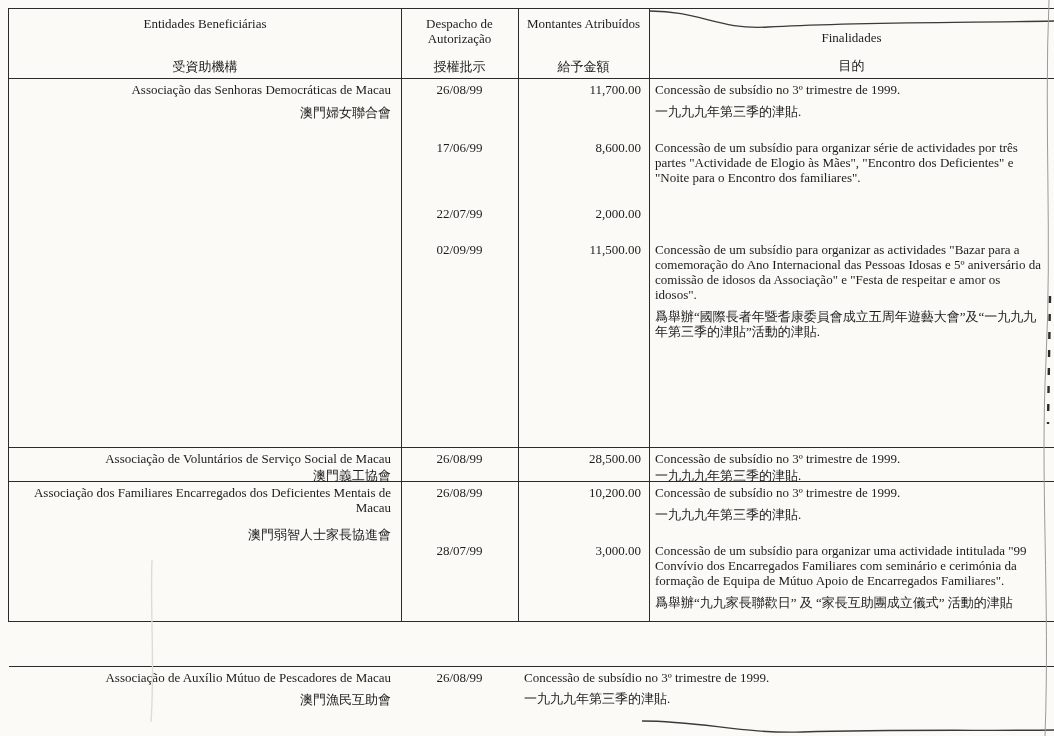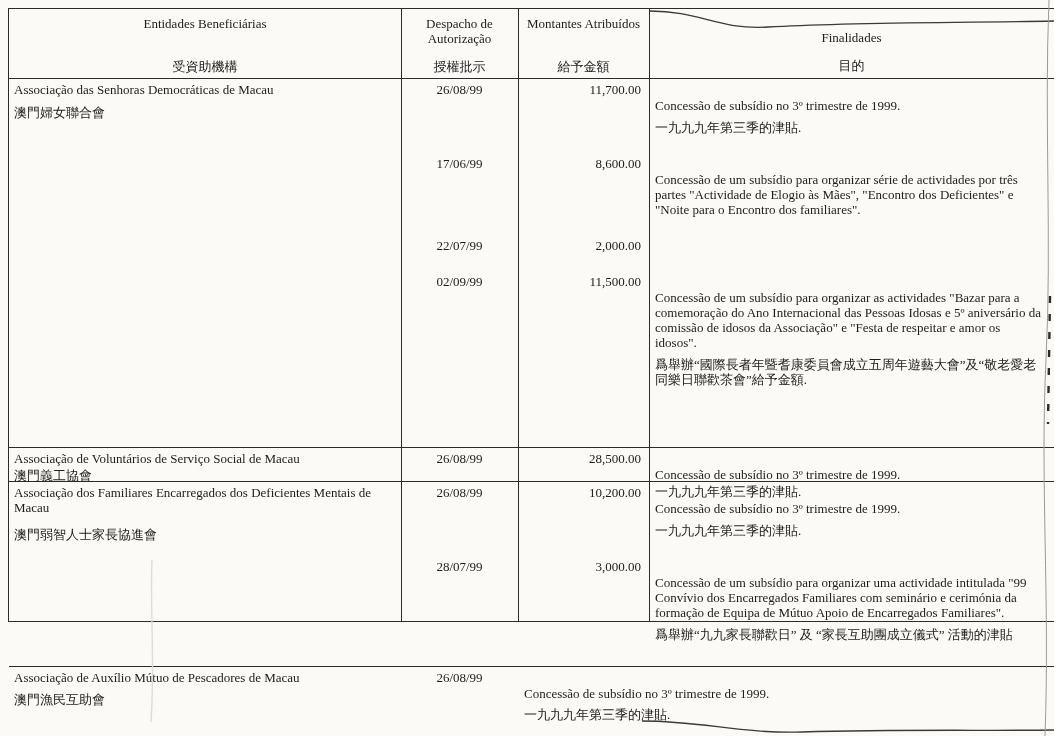--- a/index.html
+++ b/index.html
@@ -16,29 +16,29 @@
   }
   .vline{position:absolute;top:0;bottom:0;width:1px;background:#2b2b2b;z-index:2;}
   .v1{left:392px}.v2{left:509px}.v3{left:640px}
   .thead{display:flex;height:70px;box-sizing:border-box;border-bottom:1px solid #2b2b2b;}
   .hcell{display:flex;flex-direction:column;align-items:center;justify-content:space-between;
          box-sizing:border-box;text-align:center;padding:7px 4px 4px;}
   .hc1{width:392px}.hc2{width:117px}.hc3{width:131px}.hc4{flex:1;justify-content:center;padding-top:20px}
   .hc4 .hzh{margin-top:13px}
   .trow{display:flex;box-sizing:border-box;border-bottom:1px solid #2b2b2b;}
   .r1{height:369px}.r2{height:34px}.r3{height:185px}.r4{height:54px;border-bottom:none}
-  .entity{width:392px;box-sizing:border-box;padding:3px 10px 0 5px;}
+  .entity{width:392px;box-sizing:border-box;padding:3px 10px 0 5px;text-align:right;}
   .ezh{margin-top:2px}
   .r1 .ezh{margin-top:8px}.r3 .ezh{margin-top:12px}.r4 .ezh{margin-top:7px}
   .subs{flex:1;display:flex;flex-direction:column;padding-top:0;}
   .sub{display:flex;margin-bottom:18px;}
   .sub:last-child{margin-bottom:0;}
   .sdate{width:117px;box-sizing:border-box;text-align:center;padding-top:3px;}
   .samt{width:131px;box-sizing:border-box;text-align:right;padding:3px 8px 0 0;}
-  .sfin{flex:1;box-sizing:border-box;padding:3px 10px 0 6px;margin-top:16px;}
+  .sfin{flex:1;box-sizing:border-box;padding:3px 10px 0 6px;}
   .fzh{margin-top:2px}
   .r1 .fzh,.r3 .fzh{margin-top:7px}
   .r4 .fzh{margin-top:6px}
   .artifacts{position:absolute;left:0;top:0;width:1054px;height:736px;pointer-events:none;z-index:5;}
 </style>
 </head>
 <body>
 
 <div class="gtable">
   <div class="vline v1"></div>
@@ -87,21 +87,21 @@
       </div>
       <div class="sub">
         <div class="sdate">22/07/99</div>
         <div class="samt">2,000.00</div>
       </div>
       <div class="sub">
         <div class="sdate">02/09/99</div>
         <div class="samt">11,500.00</div>
         <div class="sfin">
           <div>Concessão de um subsídio para organizar as actividades "Bazar para a comemoração do Ano Internacional das Pessoas Idosas e 5º aniversário da comissão de idosos da Associação" e "Festa de respeitar e amor os idosos".</div>
-          <div class="fzh">爲舉辦“國際長者年暨耆康委員會成立五周年遊藝大會”及“敬老愛老同樂日聯歡茶會”給予金額.</div>
+          <div class="fzh">爲舉辦“國際長者年暨耆康委員會成立五周年遊藝大會”及“一九九九年第三季的津貼”活動的津貼.</div>
         </div>
       </div>
     </div>
   </div>
 
   <div class="trow r2">
     <div class="entity">
       <div>Associação de Voluntários de Serviço Social de Macau</div>
       <div class="ezh">澳門義工協會</div>
     </div>

